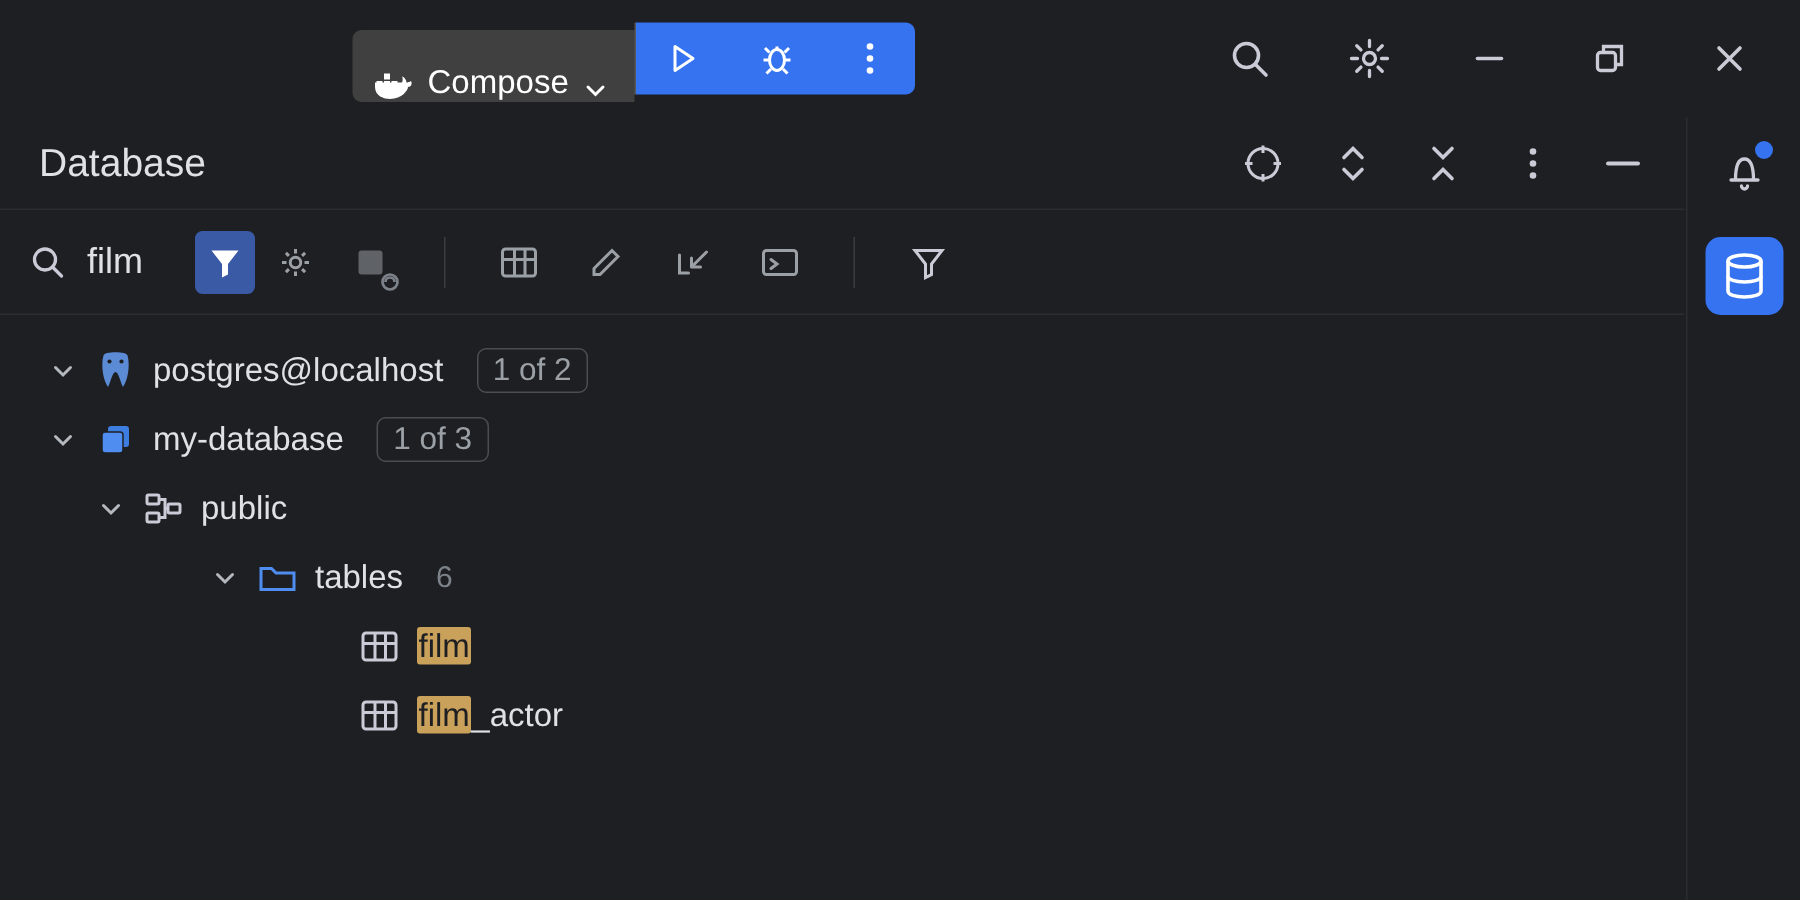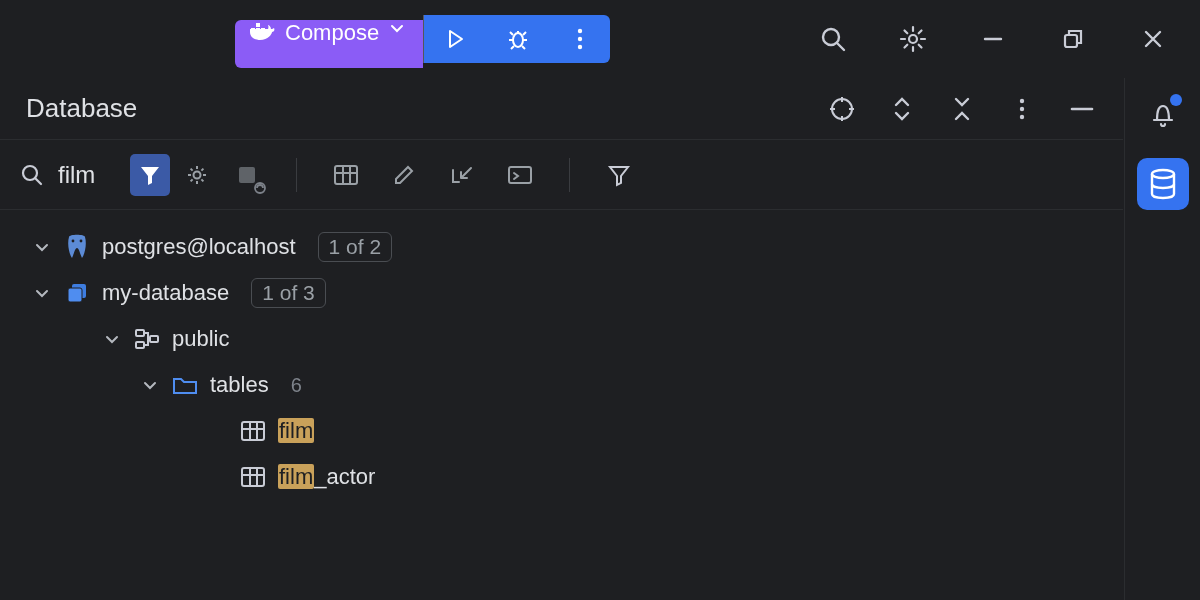--- a/index.html
+++ b/index.html
@@ -21,24 +21,24 @@
     padding: 0 20px;
   }
   .topbar-left-spacer { width: 215px; }
   .compose-group {
     display: flex;
     align-items: center;
     gap: 0;
   }
   .compose-btn {
     height: 48px;
-    background: #8b5cf6;
+    background: #404040;
     color: #fff;
     display: flex;
-    align-items: flex-start;
+    align-items: flex-end;
     padding: 0 18px 0 14px;
     border-radius: 6px 0 0 6px;
     gap: 10px;
     font-size: 22px;
     cursor: pointer;
     margin-top: 10px;
   }
   .compose-sep {
     width: 1px; height: 48px; background: rgba(255,255,255,0.25);
   }
@@ -151,21 +151,21 @@
     padding: 2px 10px;
     font-size: 21px;
     color: #9aa0a6;
   }
   .count {
     margin-left: 10px;
     color: #7d828a;
     font-size: 20px;
   }
   .indent1 { }
-  .indent2 { padding-left: 102px; }
+  .indent2 { padding-left: 64px; }
   .indent3 { padding-left: 140px; }
   .indent4 { padding-left: 208px; }
   .leaf .chev { visibility: hidden; }
   .hl {
     background: #c9a15a;
     color: #1e1f22;
     border-radius: 2px;
     padding: 0 1px;
   }
 

